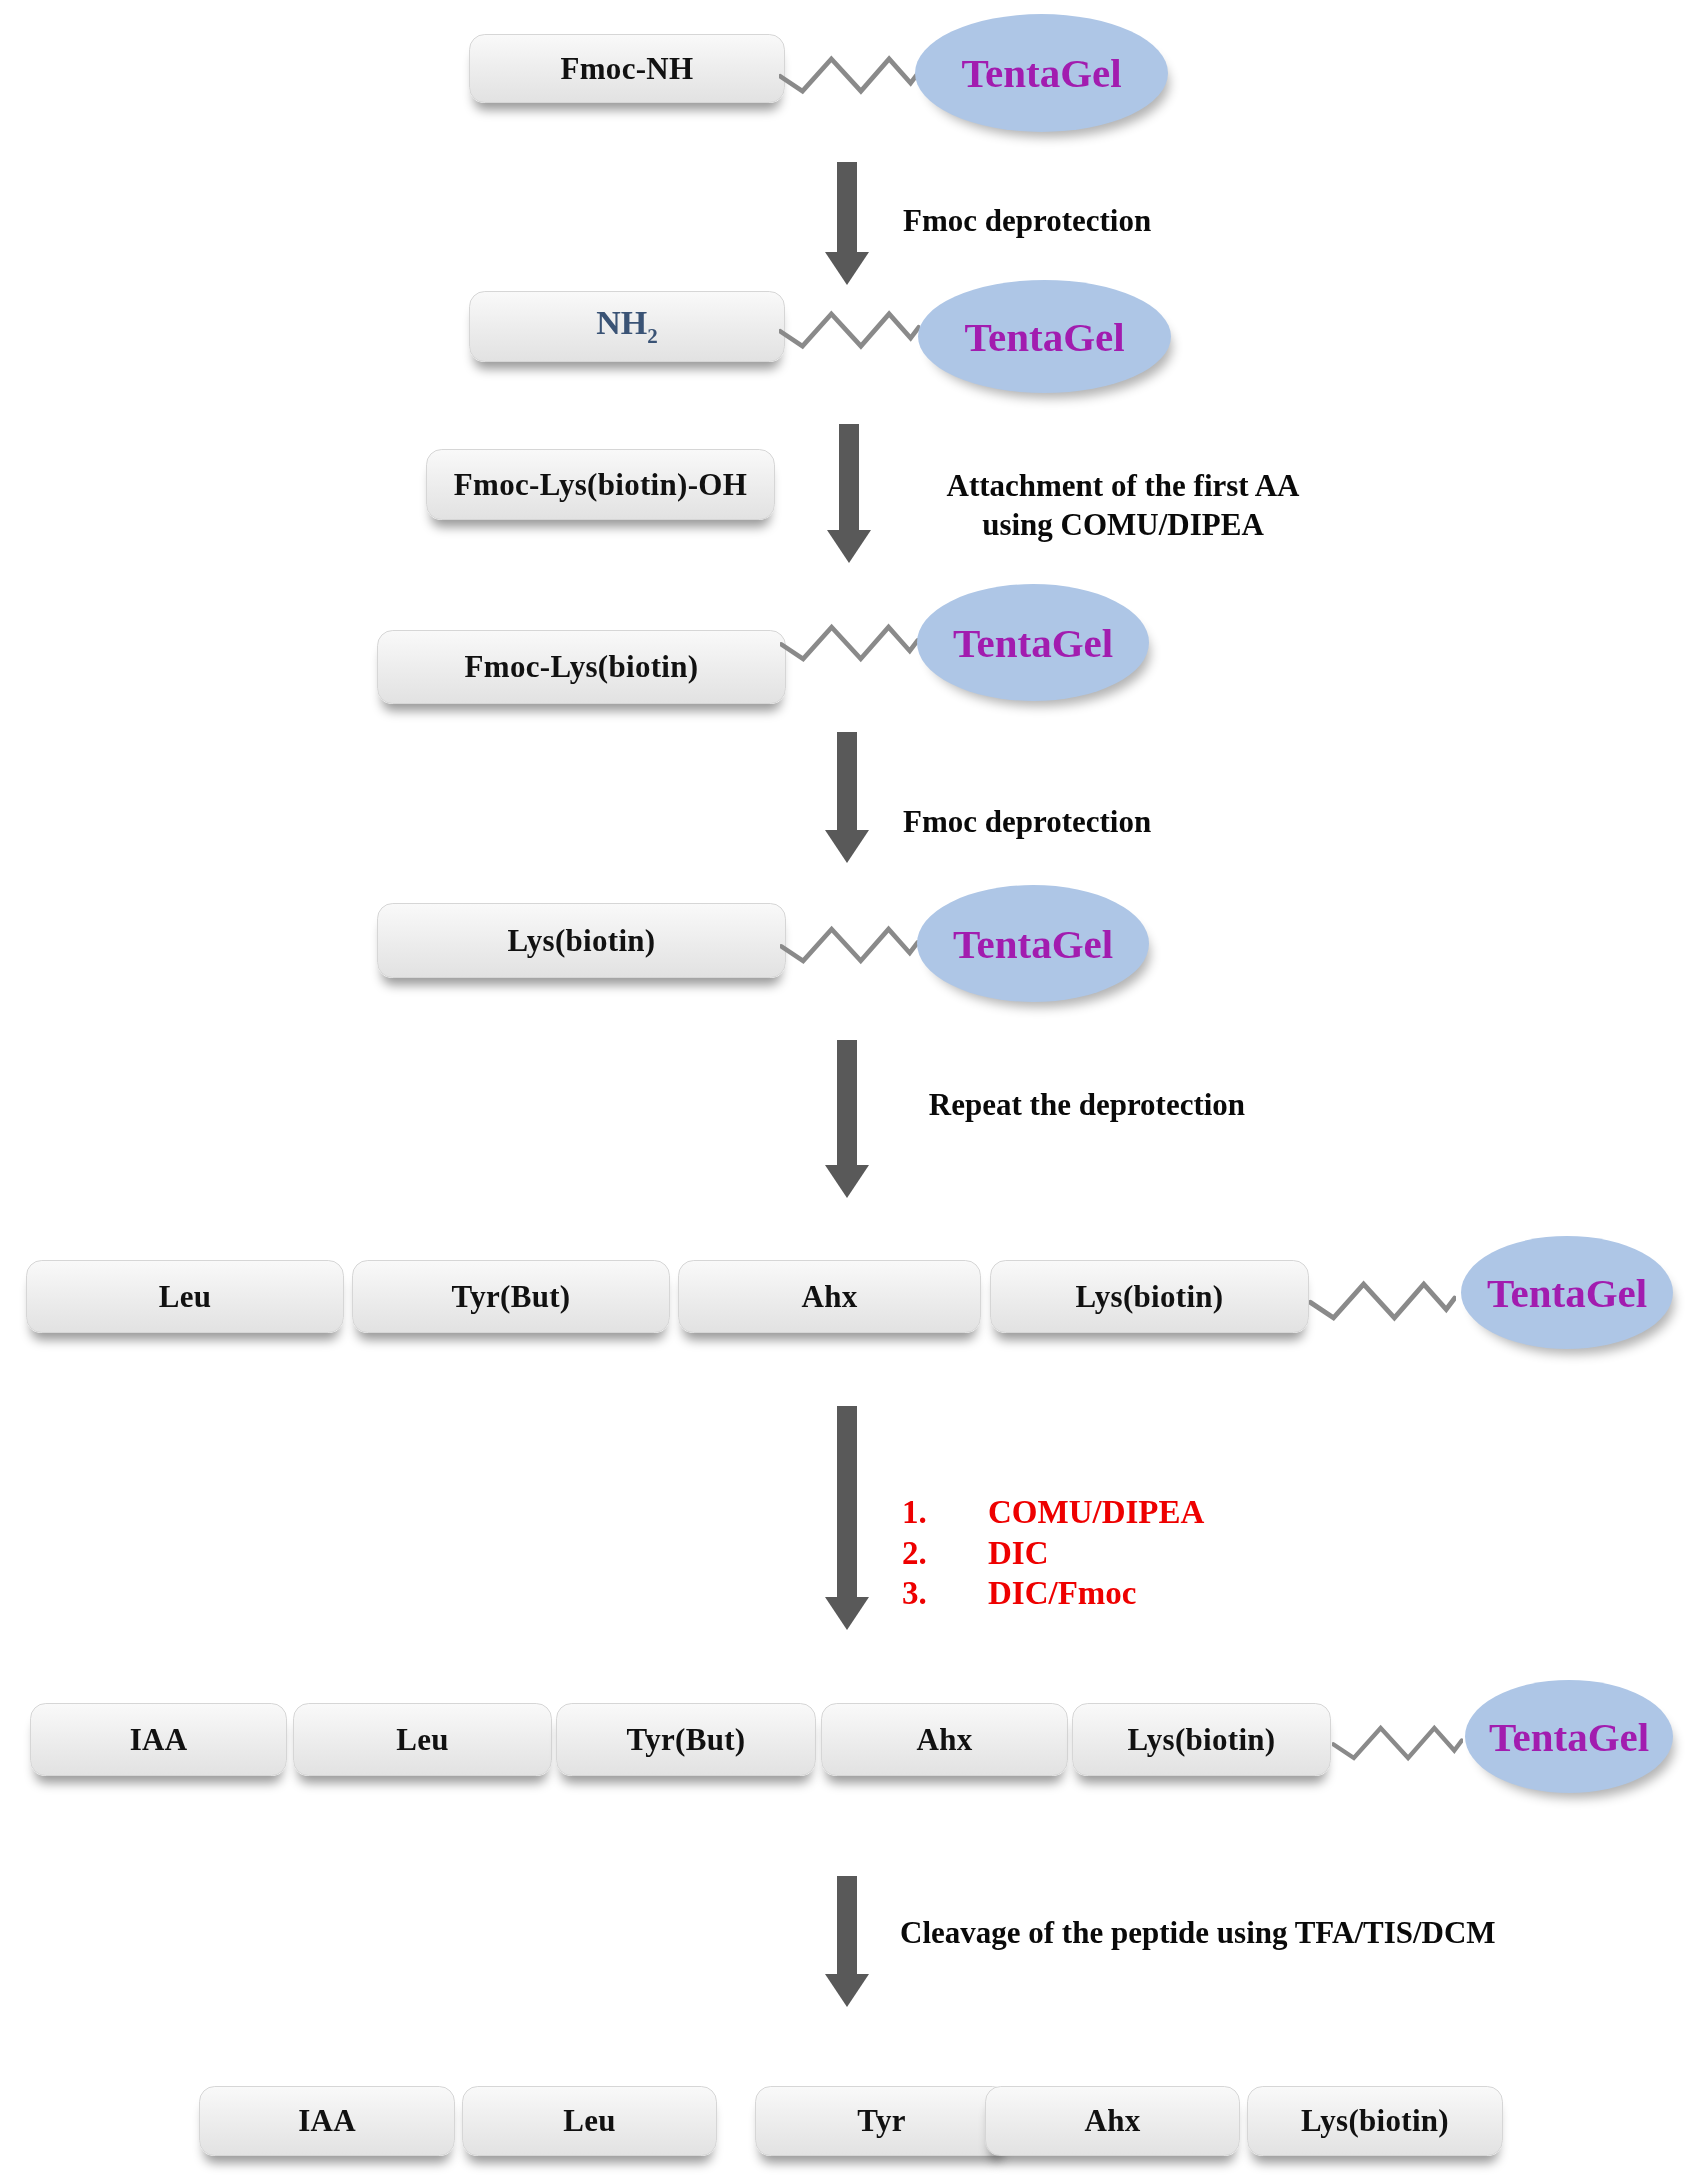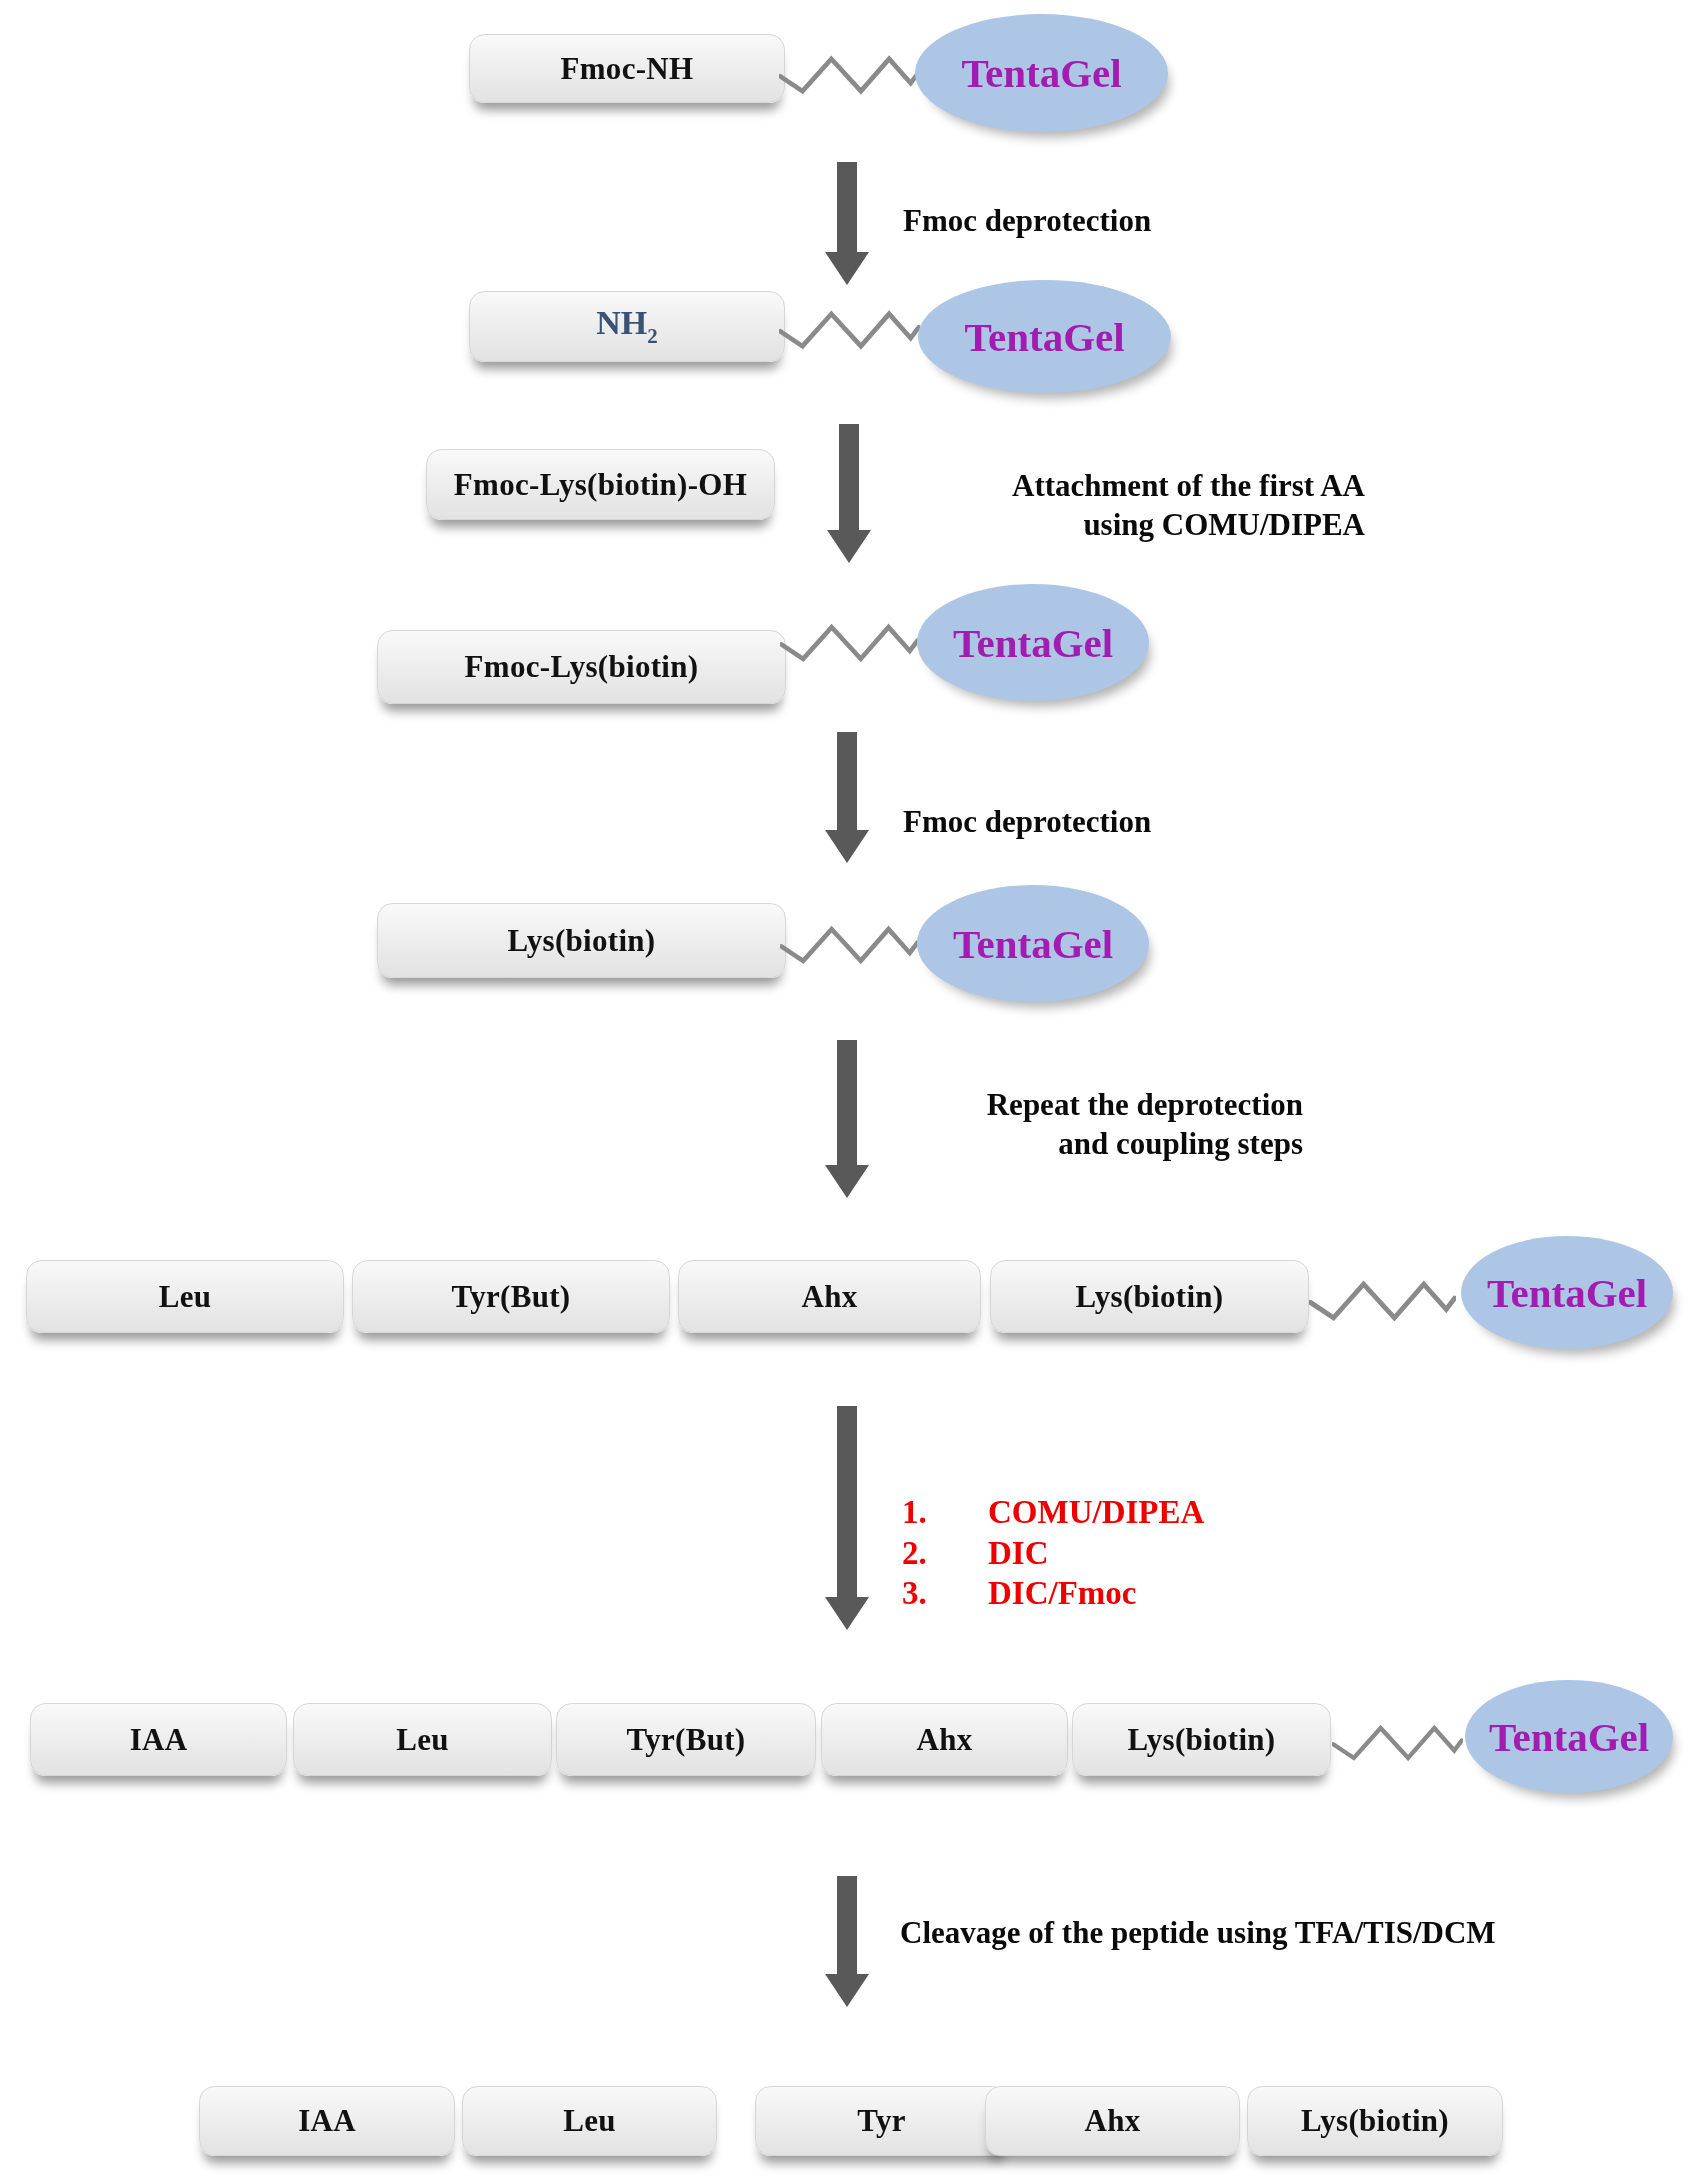--- a/index.html
+++ b/index.html
@@ -45,21 +45,21 @@
     border-top:33px solid #595959;
   }
   .step-label {
     position:absolute;
     font-weight:bold; font-size:31px; color:#0a0a0a;
     white-space:nowrap;
   }
   .step-label-block {
     position:absolute;
     font-weight:bold; font-size:31px; color:#0a0a0a;
-    text-align:right; line-height:39px;
+    text-align:center; line-height:39px;
   }
   .red-item {
     position:absolute;
     font-weight:bold; font-size:33px; color:#ee0000;
     white-space:nowrap;
   }
   .red-item .num { display:inline-block; width:86px; }
 </style>
 </head>
 <body>
@@ -129,21 +129,20 @@
   <div class="resin" style="left:917px;top:885px;width:232px;height:117px;">
     <span class="resin-label">TentaGel</span>
   </div>
 
   <div class="arrow" style="left:824px;top:1040px;width:46px;height:158px;">
     <div class="stem"></div>
     <div class="head"></div>
   </div>
   <div class="step-label-block" style="left:871px;top:1085px;width:432px;">
     <div>Repeat the deprotection</div>
-    <div>and coupling steps</div>
   </div>
 
   <div class="chain-box" style="left:26px;top:1260px;width:316px;height:71px;">
     <span class="box-label">Leu</span>
   </div>
   <div class="chain-box" style="left:352px;top:1260px;width:316px;height:71px;">
     <span class="box-label">Tyr(But)</span>
   </div>
   <div class="chain-box" style="left:678px;top:1260px;width:301px;height:71px;">
     <span class="box-label">Ahx</span>

